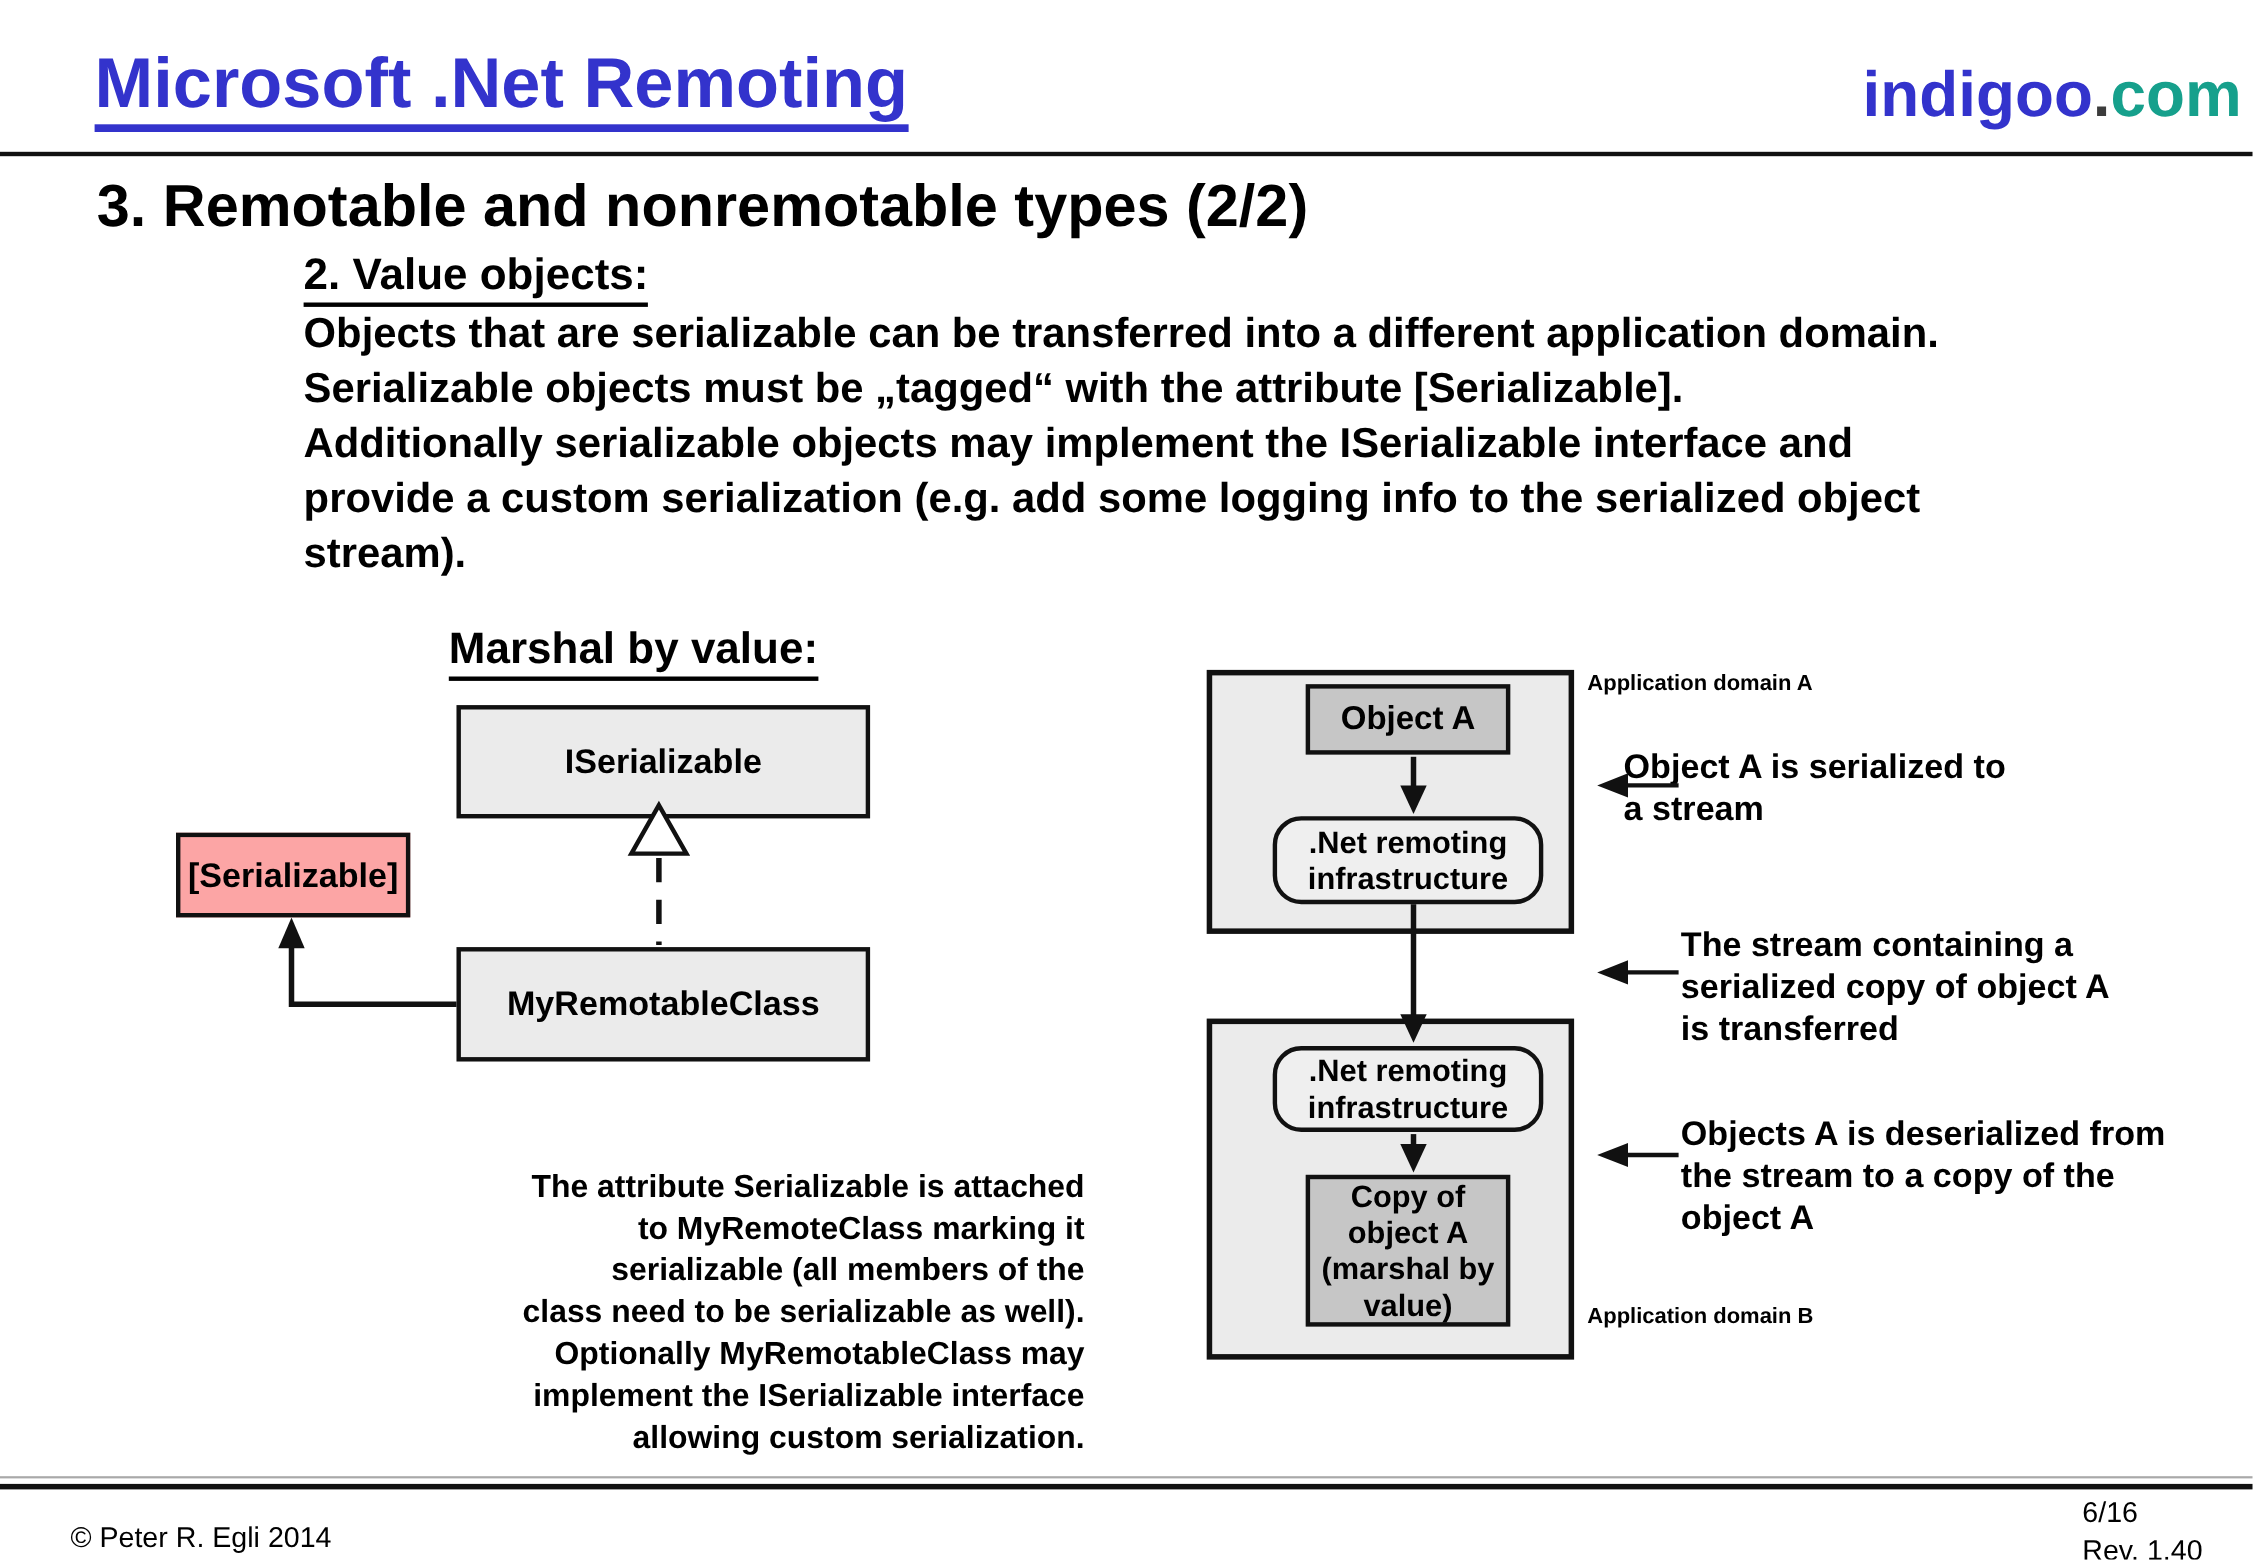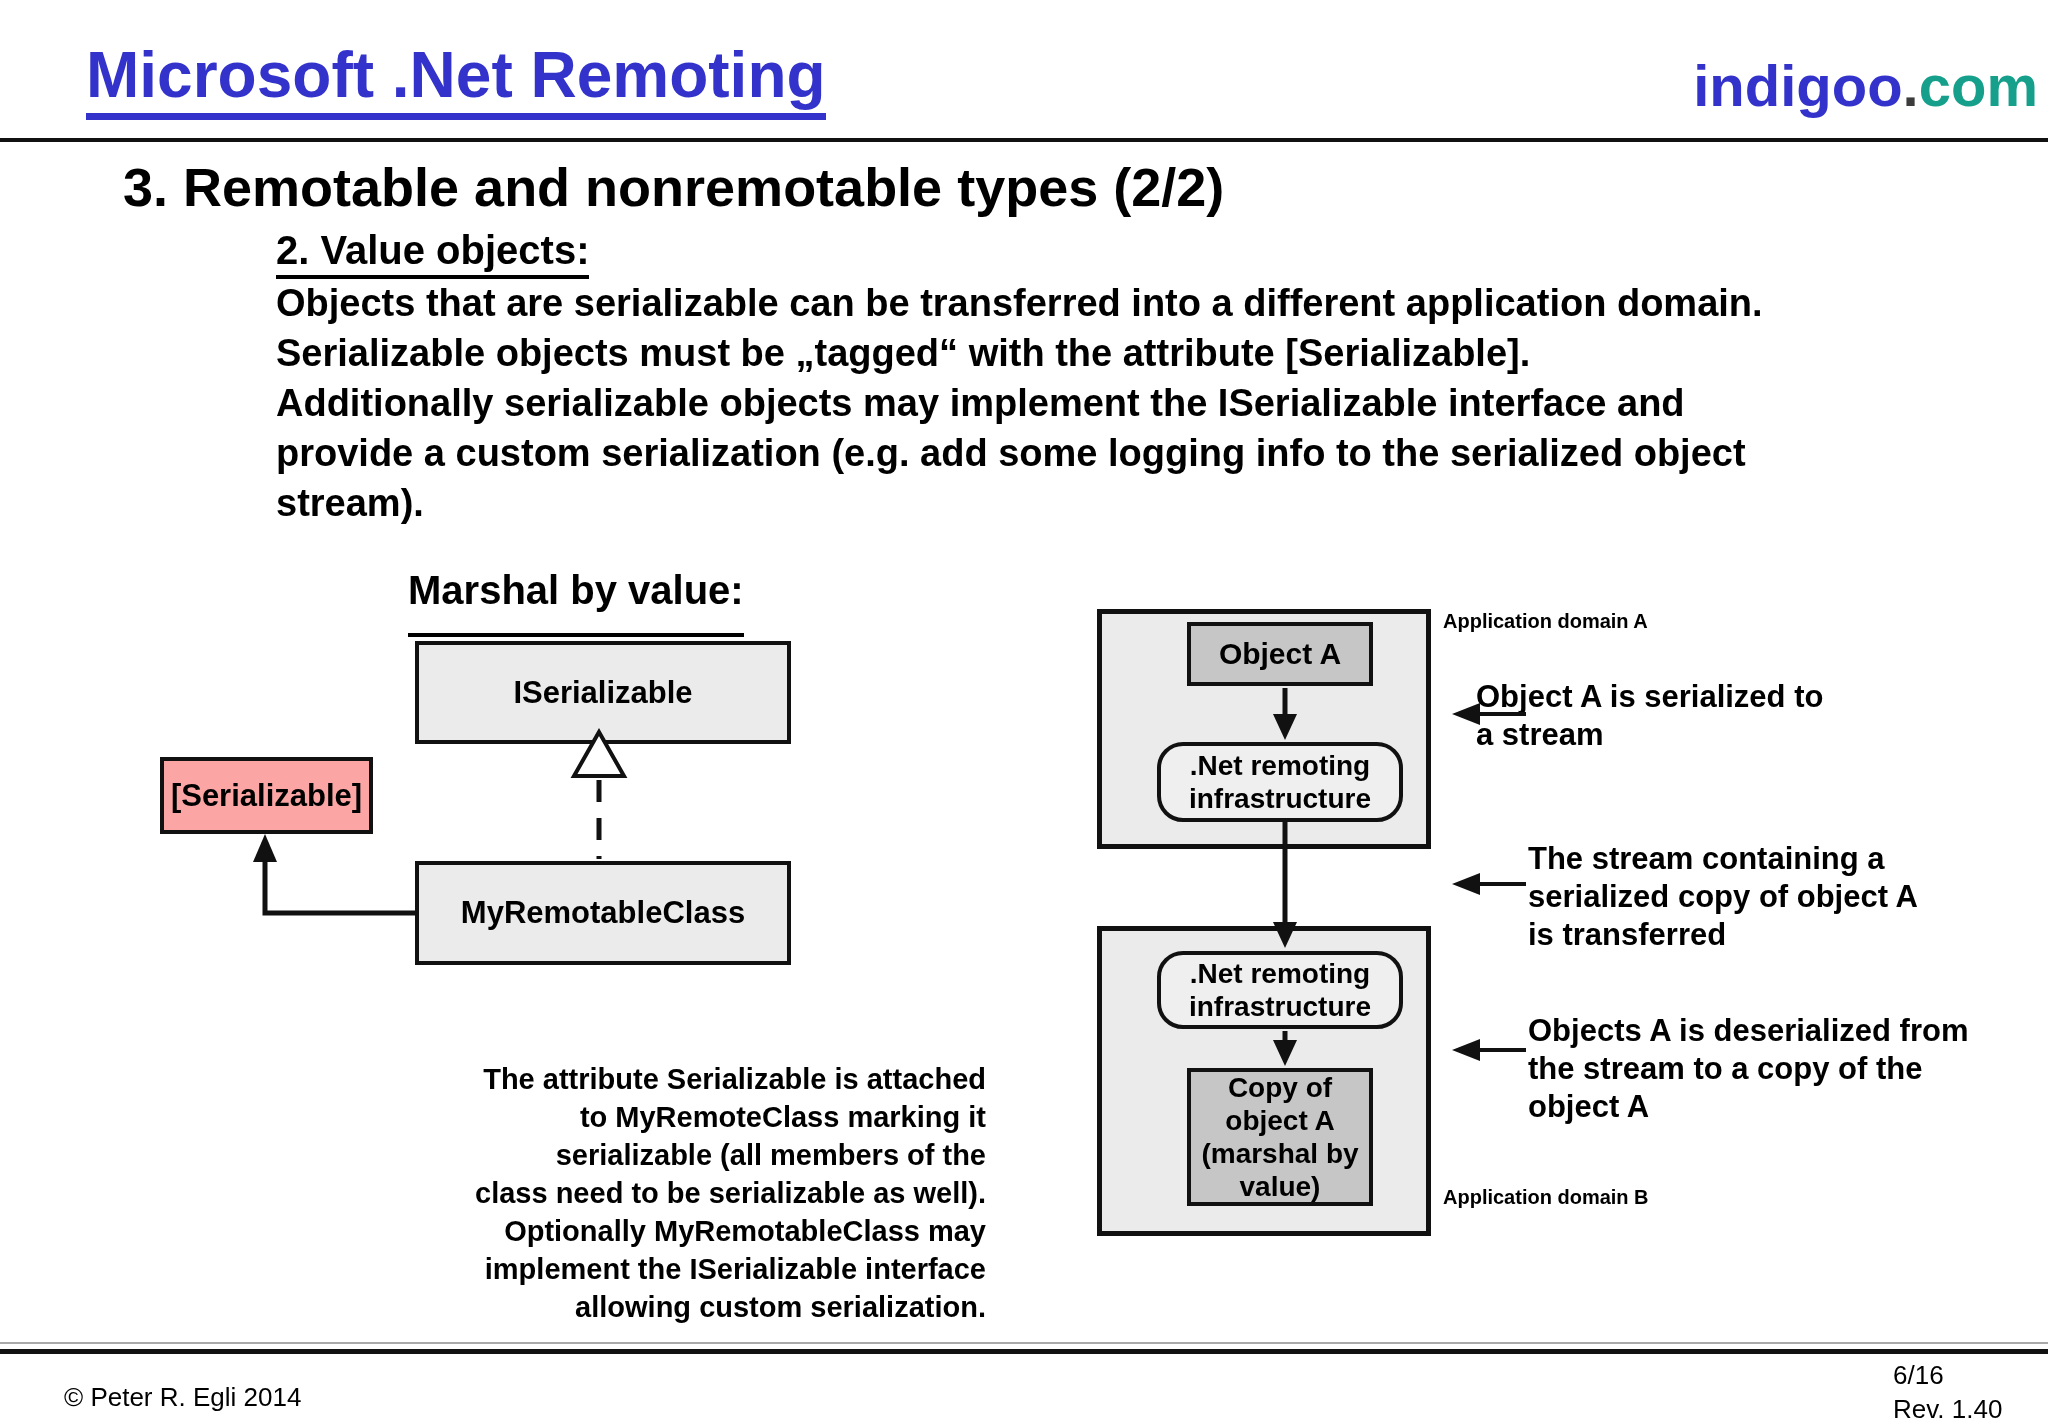--- a/index.html
+++ b/index.html
@@ -12,25 +12,25 @@
   #header-title{
     left:86px;top:42px;font-size:64px;font-weight:bold;color:var(--accent-blue);
     border-bottom:7px solid var(--accent-blue);padding-bottom:4px;line-height:1.05;
   }
   #logo{right:10px;top:52px;font-size:58px;font-weight:bold;letter-spacing:0px;}
   #logo .p1{color:var(--accent-blue);}
   #logo .dot{color:#3c3c3c;}
   #logo .p2{color:var(--logo-teal);}
   #header-rule{left:0;top:138px;width:2048px;height:4px;background:#111;}
   
-  #slide-title{left:88px;top:156px;font-size:54px;font-weight:bold;margin-left:35px;}
+  #slide-title{left:88px;top:156px;font-size:54px;font-weight:bold;}
   #subtitle{left:276px;top:228px;font-size:40px;font-weight:bold;border-bottom:4px solid #000;padding-bottom:2px;}
   #body-paragraph{left:276px;top:278px;width:1680px;font-size:38px;font-weight:bold;line-height:50px;white-space:pre-line;}
   
-  #marshal-heading{left:408px;top:568px;font-size:40px;font-weight:bold;border-bottom:4px solid #000;padding-bottom:20px;}
+  #marshal-heading{left:408px;top:568px;font-size:40px;font-weight:bold;border-bottom:4px solid #000;padding-bottom:2px;}
   .box{position:absolute;display:flex;align-items:center;justify-content:center;text-align:center;
        border:4px solid #111;font-weight:bold;box-sizing:border-box;background:var(--box-light);}
   #iserializable-box{left:415px;top:628px;width:376px;height:103px;font-size:31px;margin-top:13px;}
   #serializable-attr-box{left:160px;top:757px;width:213px;height:77px;font-size:31px;background:#fca5a5;}
   #myremotableclass-box{left:415px;top:861px;width:376px;height:104px;font-size:31px;}
   #uml-note{left:386px;top:1060px;width:600px;font-size:29px;font-weight:bold;line-height:38px;white-space:pre-line;text-align:right;}
   
   #domain-a-box{left:1097px;top:609px;width:334px;height:240px;border-width:5px;}
   #domain-b-box{left:1097px;top:926px;width:334px;height:310px;border-width:5px;}
   #object-a-box{left:1187px;top:622px;width:186px;height:64px;font-size:30px;background:var(--box-mid);}

